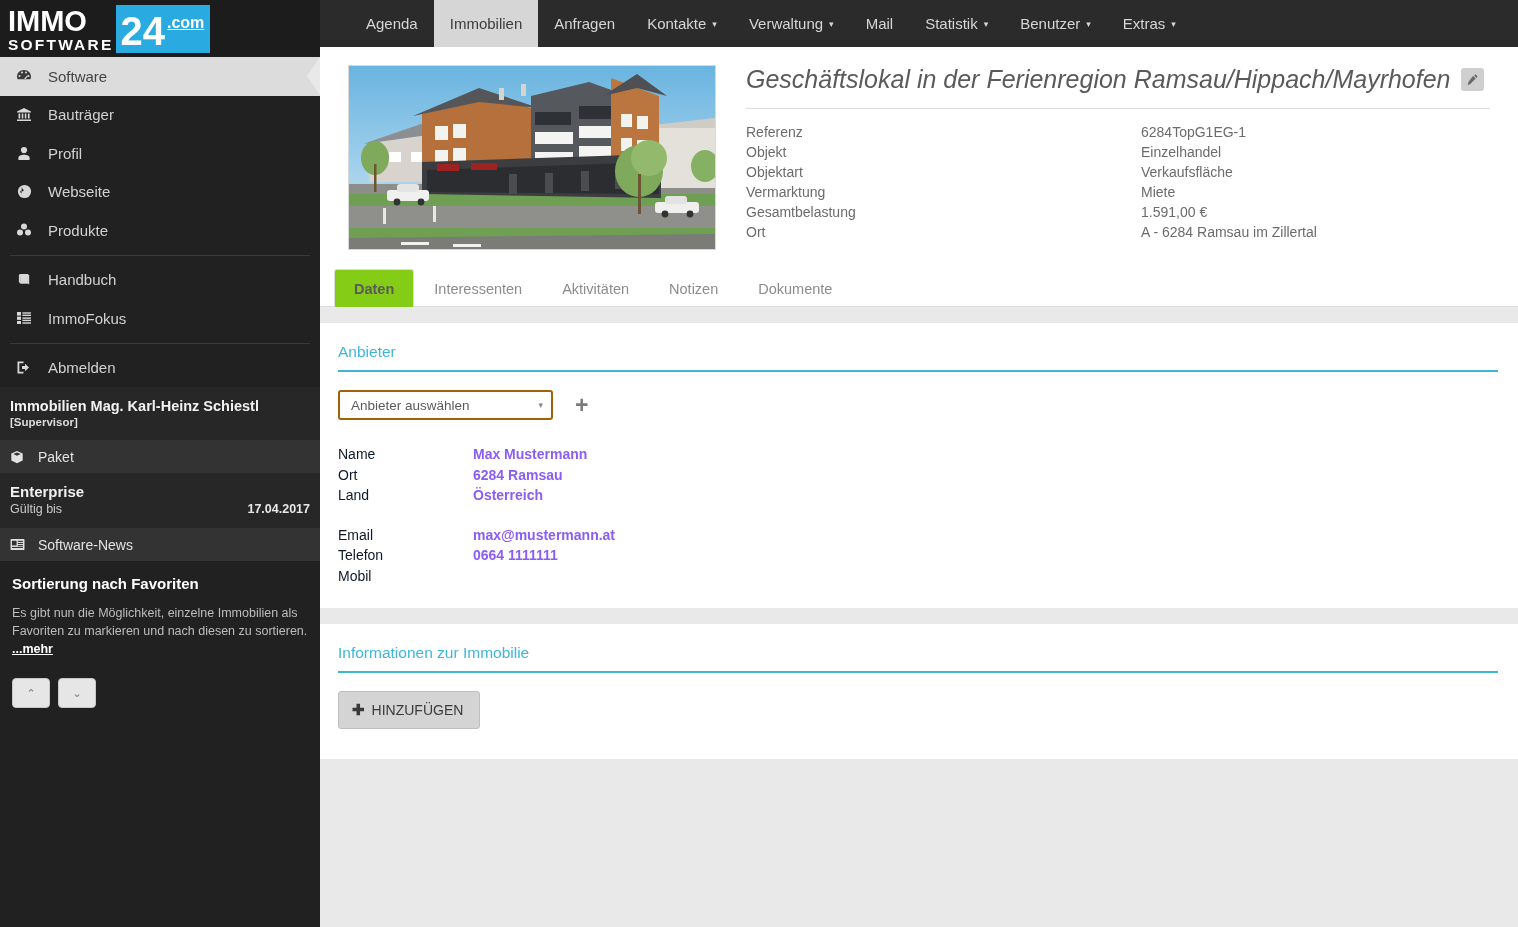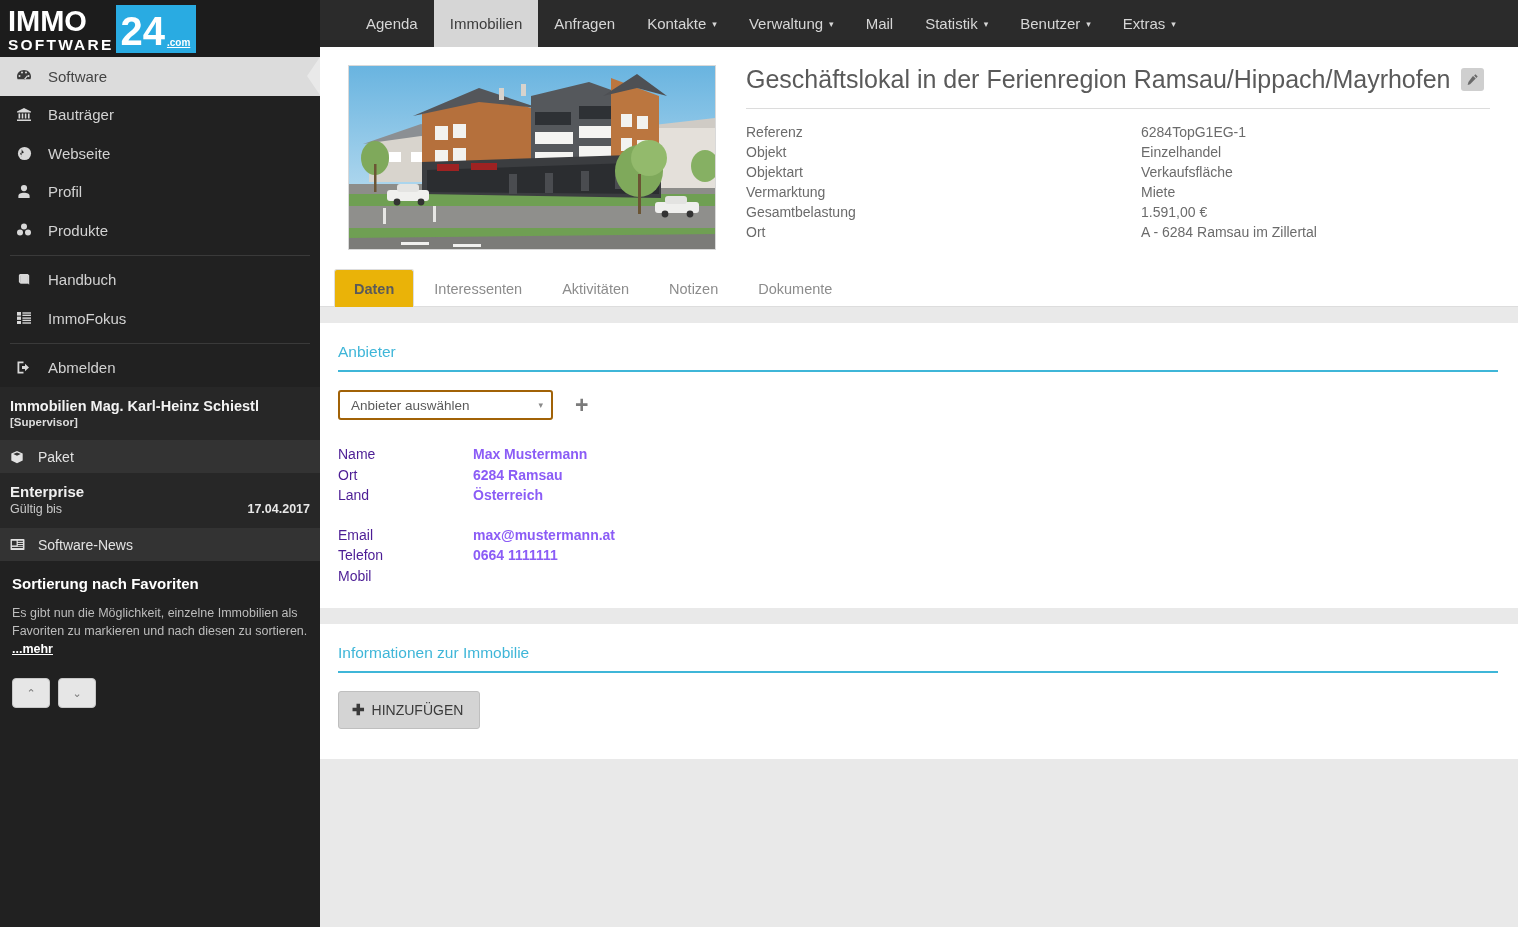--- a/index.html
+++ b/index.html
@@ -33,21 +33,21 @@
     font-size: 15.5px; font-weight: bold; color: #ffffff;
     letter-spacing: 2.2px; margin-top: 1px;
   }
   .logo-badge {
     background: #29abe2; color: #ffffff;
     margin-left: 3px; padding: 1px 6px 2px 4px;
     display: flex; align-items: flex-end; height: 48px;
     position: relative;
   }
   .logo-24 { font-size: 40px; font-weight: bold; line-height: 40px; margin-top: 19px; }
-  .logo-com { font-size: 10px; font-weight: bold; margin-left: 2px; margin-bottom: 3px; text-decoration: underline; }
+  .logo-com { font-size: 16px; font-weight: bold; margin-left: 2px; margin-bottom: 19px; text-decoration: underline; }
 
   .nav-list { padding-top: 0; }
   .nav-item {
     position: relative;
     display: flex; align-items: center;
     height: 38.5px; padding-left: 10px;
     color: #d2d2d2; font-size: 15px; cursor: pointer;
   }
   .nav-item .ico {
     width: 28px; display: flex; align-items: center; justify-content: center;
@@ -122,21 +122,21 @@
     overflow: hidden;
   }
   .panel { background: #ffffff; }
 
   .hero { display: flex; padding: 18px 0 0 0; }
   .hero-img {
     width: 368px; height: 185px; margin-left: 28px; flex: 0 0 368px;
     border: 1px solid #d9d9d9; overflow: hidden; position: relative;
   }
   .hero-info { flex: 1; padding-left: 30px; padding-right: 28px; }
-  .hero-title-row { display: flex; align-items: center; }
+  .hero-title-row { display: flex; align-items: center; font-style: italic; }
   .hero-title {
     font-size: 25px; color: #5a5a5a; font-weight: normal;
     white-space: nowrap;
   }
   .edit-btn {
     width: 23px; height: 23px; background: #cfcfcf; border-radius: 3px;
     margin-left: 10px; display: flex; align-items: center; justify-content: center;
     cursor: pointer; flex: 0 0 23px;
   }
   .hero-divider { height: 1px; background: #dcdcdc; margin: 14px 0 13px 0; }
@@ -144,21 +144,21 @@
   .spec-k { width: 395px; flex: 0 0 395px; }
   .spec-v { color: #6b6b6b; }
 
   .tabs { display: flex; padding-left: 14px; margin-top: 19px; border-bottom: 1px solid #dddddd; }
   .tab {
     padding: 11px 19px 10px 19px; font-size: 14.5px; color: #8c8c8c;
     cursor: pointer; border: 1px solid transparent; border-bottom: none;
     margin-bottom: -1px; border-radius: 3px 3px 0 0;
   }
   .tab.active {
-    background: #eab308; color: #5a5a5a; font-weight: bold;
+    background: #84cc16; color: #5a5a5a; font-weight: bold;
     border-color: #dddddd; border-bottom-color: #eeeeee;
   }
 
   .card { background: #ffffff; margin-top: 16px; padding: 20px 20px 22px 18px; }
   .card.compact { padding-bottom: 30px; }
   .sec-title {
     font-size: 15.5px; color: #3fb6d8; padding-bottom: 9px;
   }
   .sec-rule { height: 2px; background: #3fb6d8; margin-bottom: 18px; }
 
@@ -170,21 +170,21 @@
     padding: 0 8px 0 11px; font-size: 13.5px; color: #5a5a5a; cursor: pointer;
   }
   .select-caret { color: #8a8a8a; font-size: 9px; }
   .plus-icon {
     margin-left: 22px; color: #7b7b7b; font-size: 23px; font-weight: bold;
     cursor: pointer; line-height: 1;
   }
 
   .kv { margin-top: 24px; }
   .kv-row { display: flex; font-size: 14px; line-height: 20.5px; }
-  .kv-k { width: 99px; flex: 0 0 99px; color: #4c1d95; }
+  .kv-k { width: 99px; flex: 0 0 99px; color: #0f172a; }
   .kv-v { color: #8b5cf6; font-weight: bold; margin-left: 36px; }
   .kv-gap { height: 19px; }
 
   .add-btn {
     display: inline-flex; align-items: center; gap: 7px;
     background: #d4d4d4; border: 1px solid #bfbfbf; border-radius: 3px;
     padding: 9px 16px 9px 13px; font-size: 14px; color: #3a3a3a; cursor: pointer;
   }
   .add-btn .pl { font-weight: bold; font-size: 15px; }
 
@@ -225,36 +225,36 @@
         <span class="ico">
           <svg width="16" height="16" viewBox="0 0 16 16" fill="currentColor">
               <path d="M8 1L1 4.5v1h14v-1L8 1zM2.5 6.5v5h1.7v-5H2.5zm3.2 0v5h1.6v-5H5.7zm3.1 0v5h1.6v-5H8.8zm3.1 0v5h1.7v-5h-1.7zM1 12.5V14h14v-1.5H1z"></path>
             </svg>
         </span>
         <span class="lbl">Bauträger</span>
       </div>
 
       <div class="nav-item">
         <span class="ico">
+          <svg width="14" height="15" viewBox="0 0 14 16" fill="currentColor">
+              <circle cx="7" cy="4.3" r="3.3"></circle>
+              <path d="M1 15v-2.2C1 10.6 3.7 9.4 7 9.4s6 1.2 6 3.4V15H1z"></path>
+            </svg>
+        </span>
+        <span class="lbl">Profil</span>
+      </div>
+
+      <div class="nav-item">
+        <span class="ico">
           <svg width="15" height="15" viewBox="0 0 16 16" fill="currentColor">
               <circle cx="8" cy="8" r="7"></circle>
               <path d="M5 3.5c1 .8.4 2 1.5 2.4 1 .3.6 1.6-.3 1.8-.9.2-1.6-.8-2.4-.3-.6.4-.4 1.6.4 2 .9.5 1 1.6.6 2.6" fill="#212121"></path>
             </svg>
         </span>
         <span class="lbl">Webseite</span>
-      </div>
-
-      <div class="nav-item">
-        <span class="ico">
-          <svg width="14" height="15" viewBox="0 0 14 16" fill="currentColor">
-              <circle cx="7" cy="4.3" r="3.3"></circle>
-              <path d="M1 15v-2.2C1 10.6 3.7 9.4 7 9.4s6 1.2 6 3.4V15H1z"></path>
-            </svg>
-        </span>
-        <span class="lbl">Profil</span>
       </div>
 
       <div class="nav-item">
         <span class="ico">
           <svg width="16" height="16" viewBox="0 0 16 16" fill="currentColor">
               <circle cx="8" cy="4.6" r="3"></circle>
               <circle cx="4" cy="10.4" r="3"></circle>
               <circle cx="12" cy="10.4" r="3"></circle>
             </svg>
         </span>

